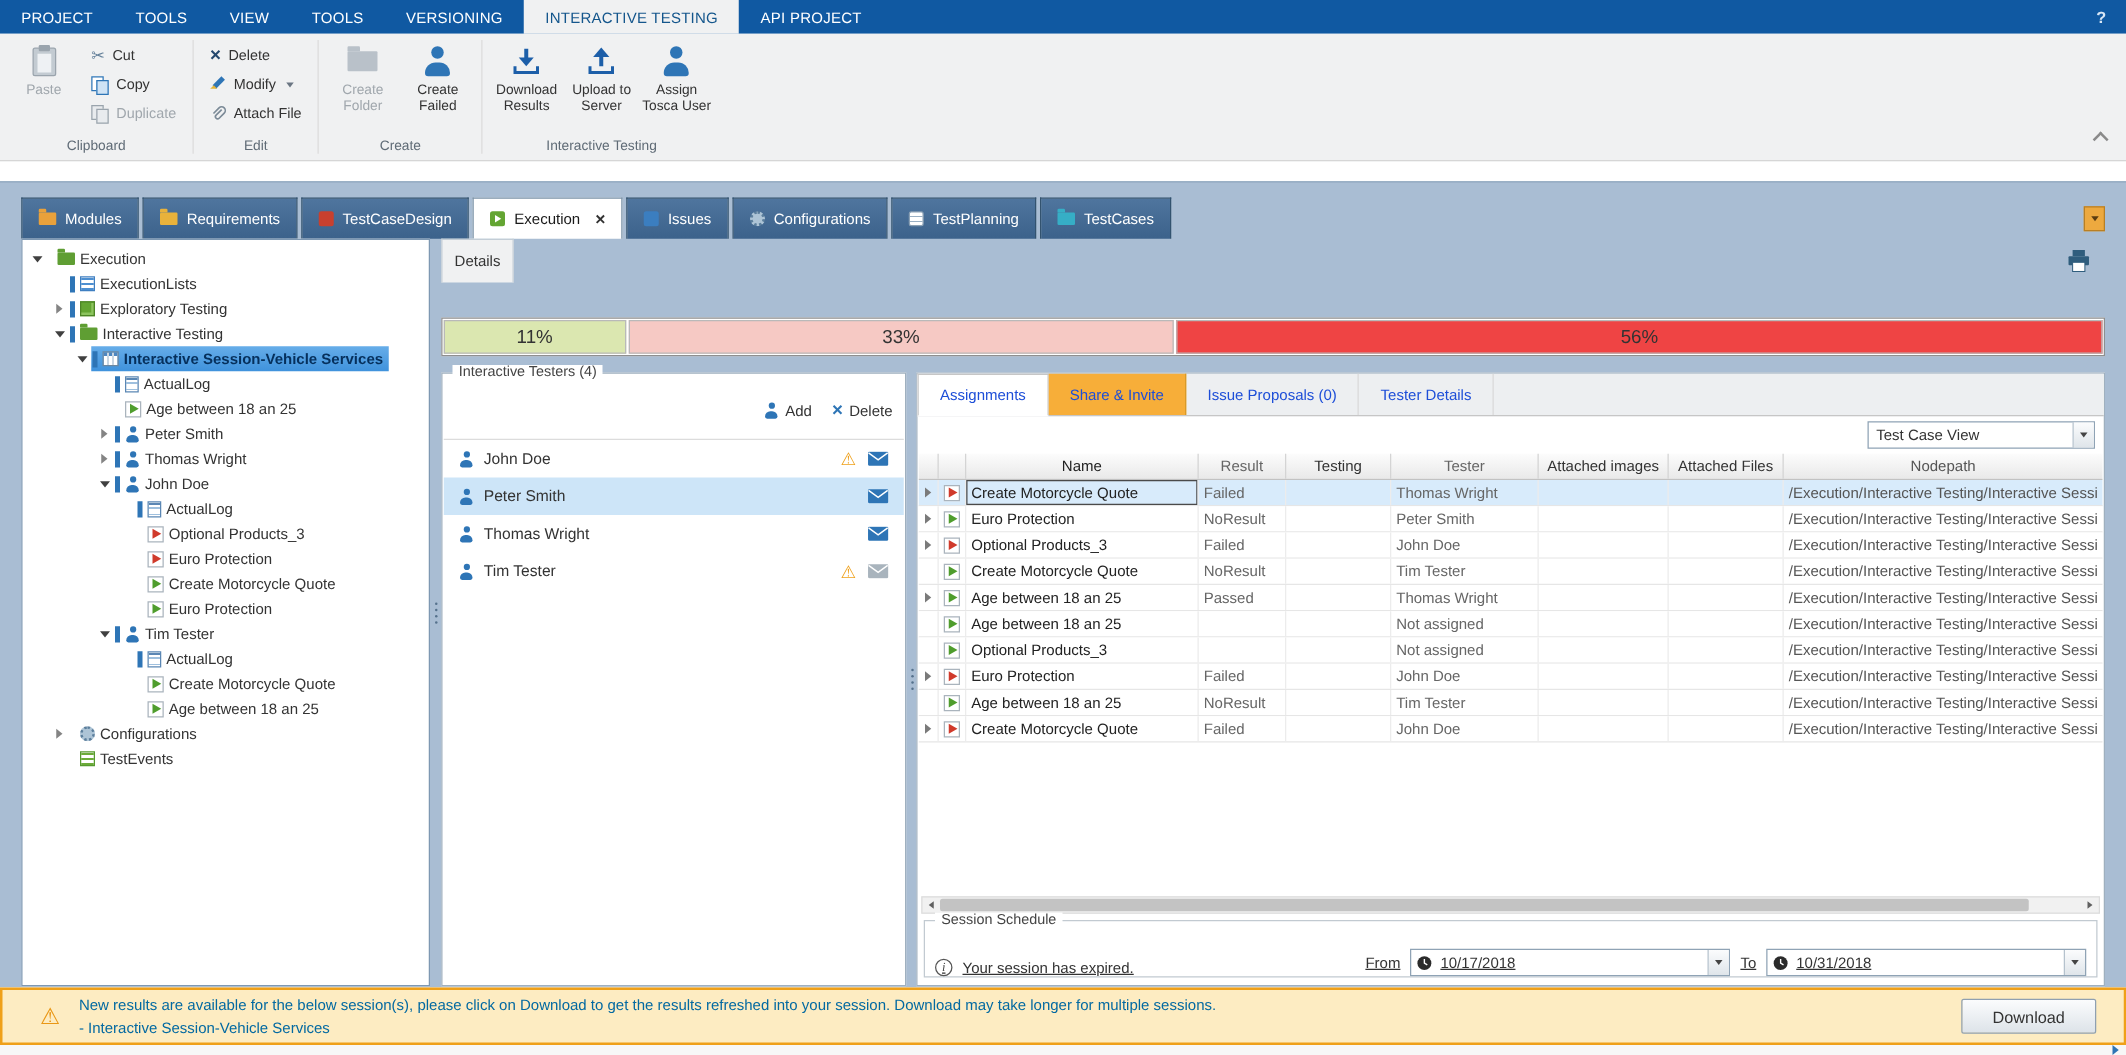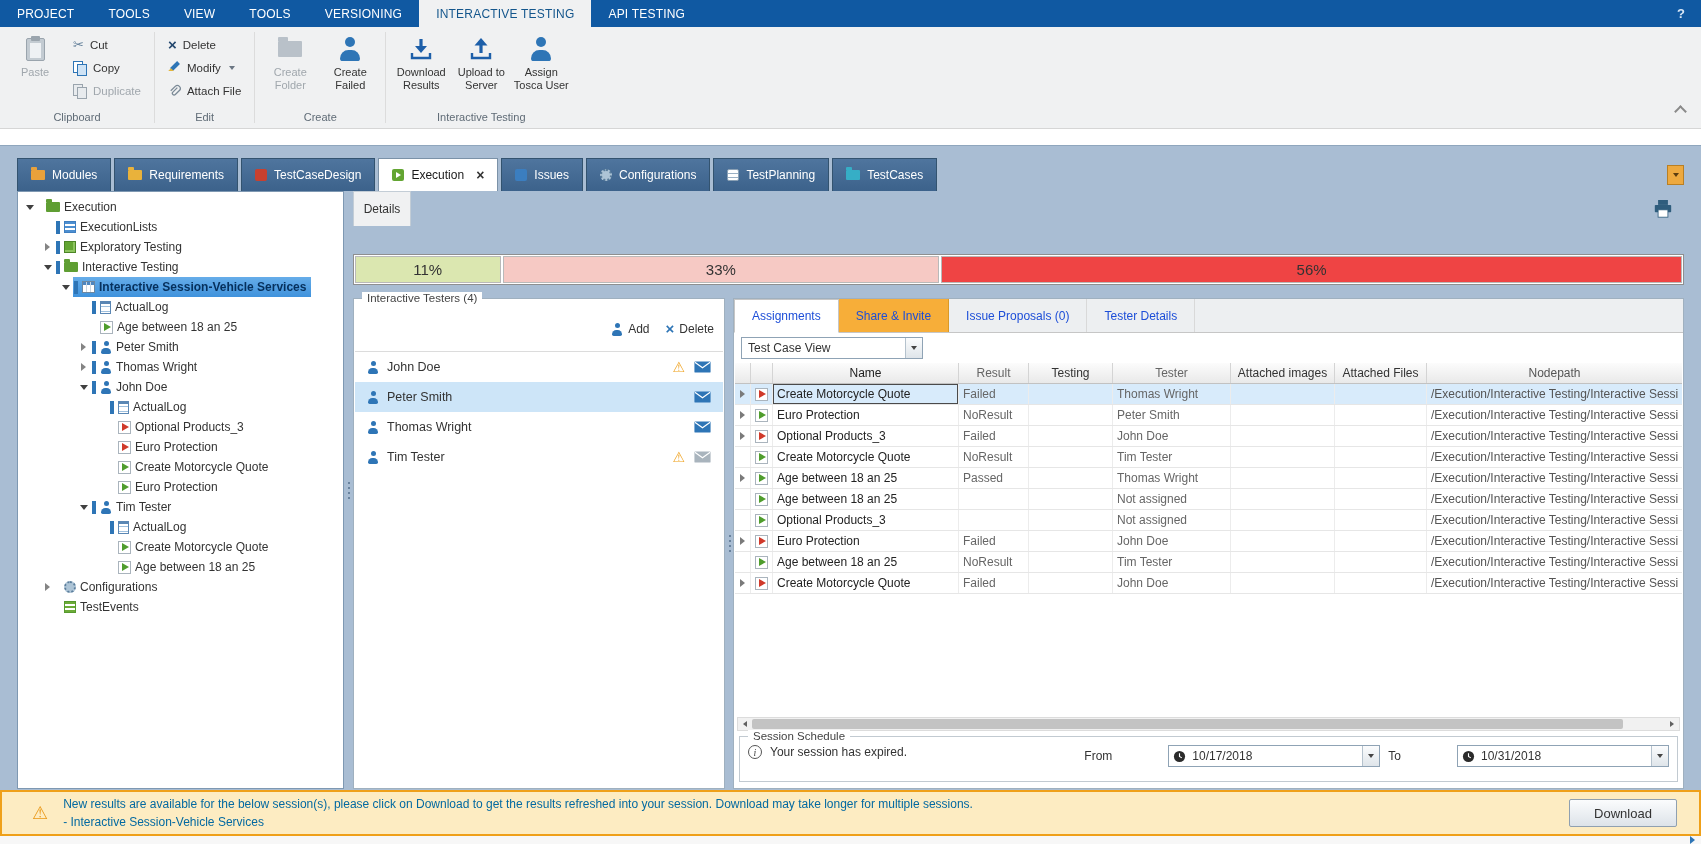--- a/index.html
+++ b/index.html
@@ -120,27 +120,27 @@
   .trow-t.selected{background:#cde5f8;}
   .t-icons{margin-left:auto;display:flex;gap:9px;align-items:center;}
   .warn::before{content:"⚠";color:#efa11d;font-size:14px;line-height:1;}
 
   
   .right-panel{position:absolute;left:733px;right:17px;top:152px;bottom:1px;}
   .atabs{height:34px;background:#edeff1;border-bottom:1px solid #c6c6c6;display:flex;align-items:stretch;}
   .atab{display:flex;align-items:center;padding:0 17px;font-size:12px;color:#1d4ed8;border-right:1px solid #d9d9d9;}
   .atab.active{background:#fff;border:1px solid #c6c6c6;border-bottom:1px solid #fff;margin-bottom:-1px;}
   .atab.orange{background:#f7ae39;border-right:1px solid #d99a28;}
-  .view-row{height:30px;display:flex;justify-content:flex-start;align-items:center;padding:0 7px;}
+  .view-row{height:30px;display:flex;justify-content:flex-end;align-items:center;padding:0 7px;margin-left:16px;}
   .combo{display:flex;align-items:center;height:22px;border:1px solid #8fa3b5;background:#fff;font-size:12px;}
   .combo .cval{padding:0 6px;flex:1;white-space:nowrap;overflow:hidden;}
   .combo .cbtn{width:17px;align-self:stretch;border-left:1px solid #b5c2cd;background:linear-gradient(#fbfcfd,#dfe5ea);display:flex;align-items:center;justify-content:center;}
   .cbtn::before{content:"";width:0;height:0;border-top:4px solid #444;border-left:3.5px solid transparent;border-right:3.5px solid transparent;}
   .view-combo{width:182px;}
-  .date-combo{width:212px;margin-left:48px;}
+  .date-combo{width:256px;}
   .combo .cclock{margin-left:4px;display:flex;}
 
   
   .gtable{position:absolute;left:1px;right:1px;top:64px;}
   .ghead{display:flex;height:21px;background:linear-gradient(#fcfcfc,#e9e9e9);border-bottom:1px solid #c2c2c2;font-size:12px;color:#333;}
   .hcell{display:flex;align-items:center;justify-content:center;border-right:1px solid #d4d4d4;overflow:hidden;white-space:nowrap;}
   .grow{display:flex;height:21px;border-bottom:1px solid #e6e6e6;font-size:12px;background:#fff;}
   .grow.selected{background:#d8ebfb;}
   .gcell{display:flex;align-items:center;padding:0 4px;border-right:1px solid #ececec;overflow:hidden;white-space:nowrap;}
   .c-exp{width:16px;justify-content:center;padding:0;}
@@ -157,21 +157,21 @@
 
   
   .hscroll{position:absolute;left:3px;right:3px;bottom:57px;height:14px;background:#f1f1f1;border:1px solid #dcdcdc;display:flex;align-items:center;}
   .sarrow{width:14px;height:100%;display:flex;align-items:center;justify-content:center;}
   .sarrow.left::before{content:"";border-right:4px solid #606060;border-top:3.5px solid transparent;border-bottom:3.5px solid transparent;}
   .sarrow.right::before{content:"";border-left:4px solid #606060;border-top:3.5px solid transparent;border-bottom:3.5px solid transparent;}
   .sthumb{height:10px;background:#c3c3c3;border-radius:2px;flex:1;margin-right:42px;}
 
   
   .session-box{position:absolute;left:5px;right:5px;bottom:6px;height:46px;border:1px solid #c2cad1;}
-  .session-inner{position:absolute;top:0;left:0;right:0;bottom:0;display:flex;align-items:flex-start;padding:8px 8px 0;gap:8px;font-size:12px;}
+  .session-inner{position:absolute;top:0;left:0;right:0;bottom:0;display:flex;align-items:flex-end;padding:8px 8px 0;gap:8px;font-size:12px;text-decoration:underline;}
   .icon-info{width:14px;height:14px;border-radius:50%;border:1px solid #555;color:#444;font-size:10px;display:inline-flex;align-items:center;justify-content:center;flex:none;font-family:"Liberation Serif",serif;font-style:italic;}
   .icon-info::before{content:"i";}
   .sched-right{margin-left:auto;display:flex;align-items:center;gap:8px;}
   .flabel{color:#333;}
 
   
   .notif{position:absolute;left:0;right:0;top:790px;height:46px;background:#fdecc2;border:2px solid #efa019;display:flex;align-items:center;padding:0 22px 0 30px;}
   .notif-icon{margin-right:15px;}
   .notif-icon::before{content:"⚠";font-size:18px;color:#e99715;}
   .notif-text{font-size:12px;color:#0369a1;line-height:1.5;}
@@ -182,21 +182,21 @@
 </head>
 <body>
 
 <div class="menubar">
   <div class="mitem">PROJECT</div>
   <div class="mitem">TOOLS</div>
   <div class="mitem">VIEW</div>
   <div class="mitem">TOOLS</div>
   <div class="mitem">VERSIONING</div>
   <div class="mitem active">INTERACTIVE TESTING</div>
-  <div class="mitem">API TESTING</div>
+  <div class="mitem">API PROJECT</div>
   <div class="mhelp">?</div>
 </div>
 
 <div class="ribbon">
   <div class="rgroup">
     <div class="rbody">
       <div class="rbig disabled">
         <span class="ric">
             <span class="icon-paste"></span>
           </span>

